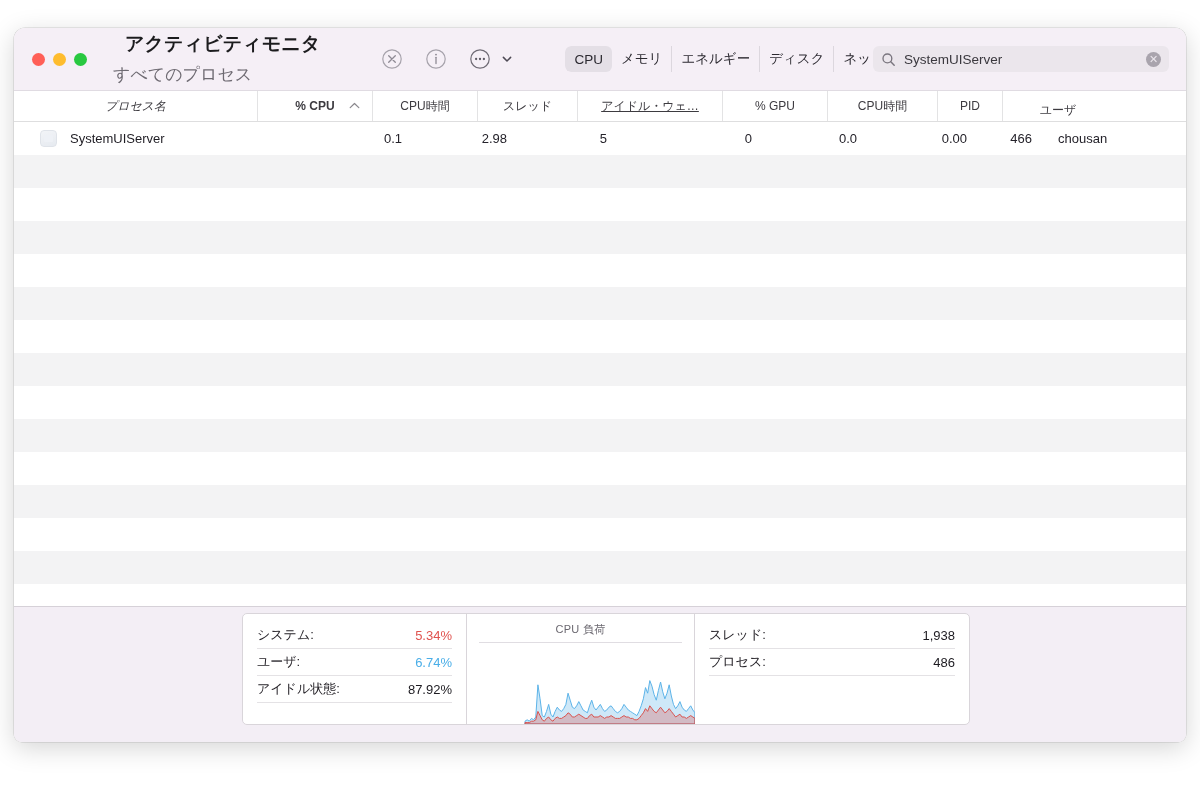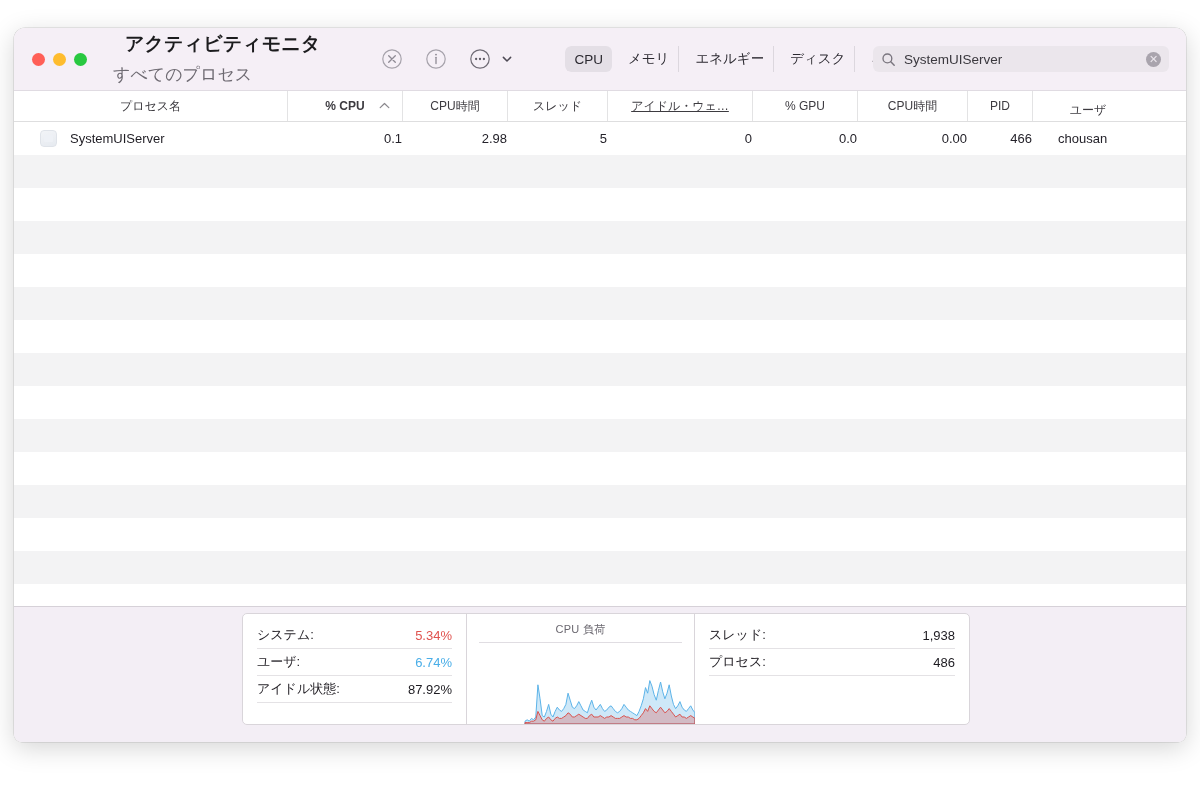--- a/index.html
+++ b/index.html
@@ -97,21 +97,20 @@
   }
 
   
   #tabs {
     margin-left: 52px;
     display: flex;
     align-items: stretch;
     height: 26px;
     border-radius: 6px;
     overflow: hidden;
-    gap: 7px;
   }
   .tab {
     display: flex;
     align-items: center;
     justify-content: center;
     padding: 0 9px;
     font-size: 13.5px;
     color: #2b2930;
     background: transparent;
     border-right: 1px solid #dcd7de;
@@ -376,21 +375,21 @@
           <path d="M9.8 9.8 L13.2 13.2" stroke="#79757e" stroke-width="1.45" stroke-linecap="round"></path>
         </svg>
       </div>
       <div id="search-value">SystemUIServer</div>
       <div id="search-clear">✕</div>
     </div>
 
   </div>
 
   <div id="col-header">
-      <div class="col c-center" style="width: 274px;">
+      <div class="col c-center" style="width: 244px; font-style: italic;">
         <span class="lbl">プロセス名</span>
       </div>
       <div class="col c-center sorted" style="width: 115px;">
         <span class="lbl">% CPU</span>
         <span class="sort-arrow"><svg width="11" height="7" viewBox="0 0 11 7">
             <path d="M1.2 5.6 L5.5 1.5 L9.8 5.6" fill="none" stroke="#8a888d" stroke-width="1.25" stroke-linecap="round" stroke-linejoin="round"></path>
           </svg></span>
       </div>
       <div class="col c-center" style="width: 105px;">
         <span class="lbl">CPU時間</span>

